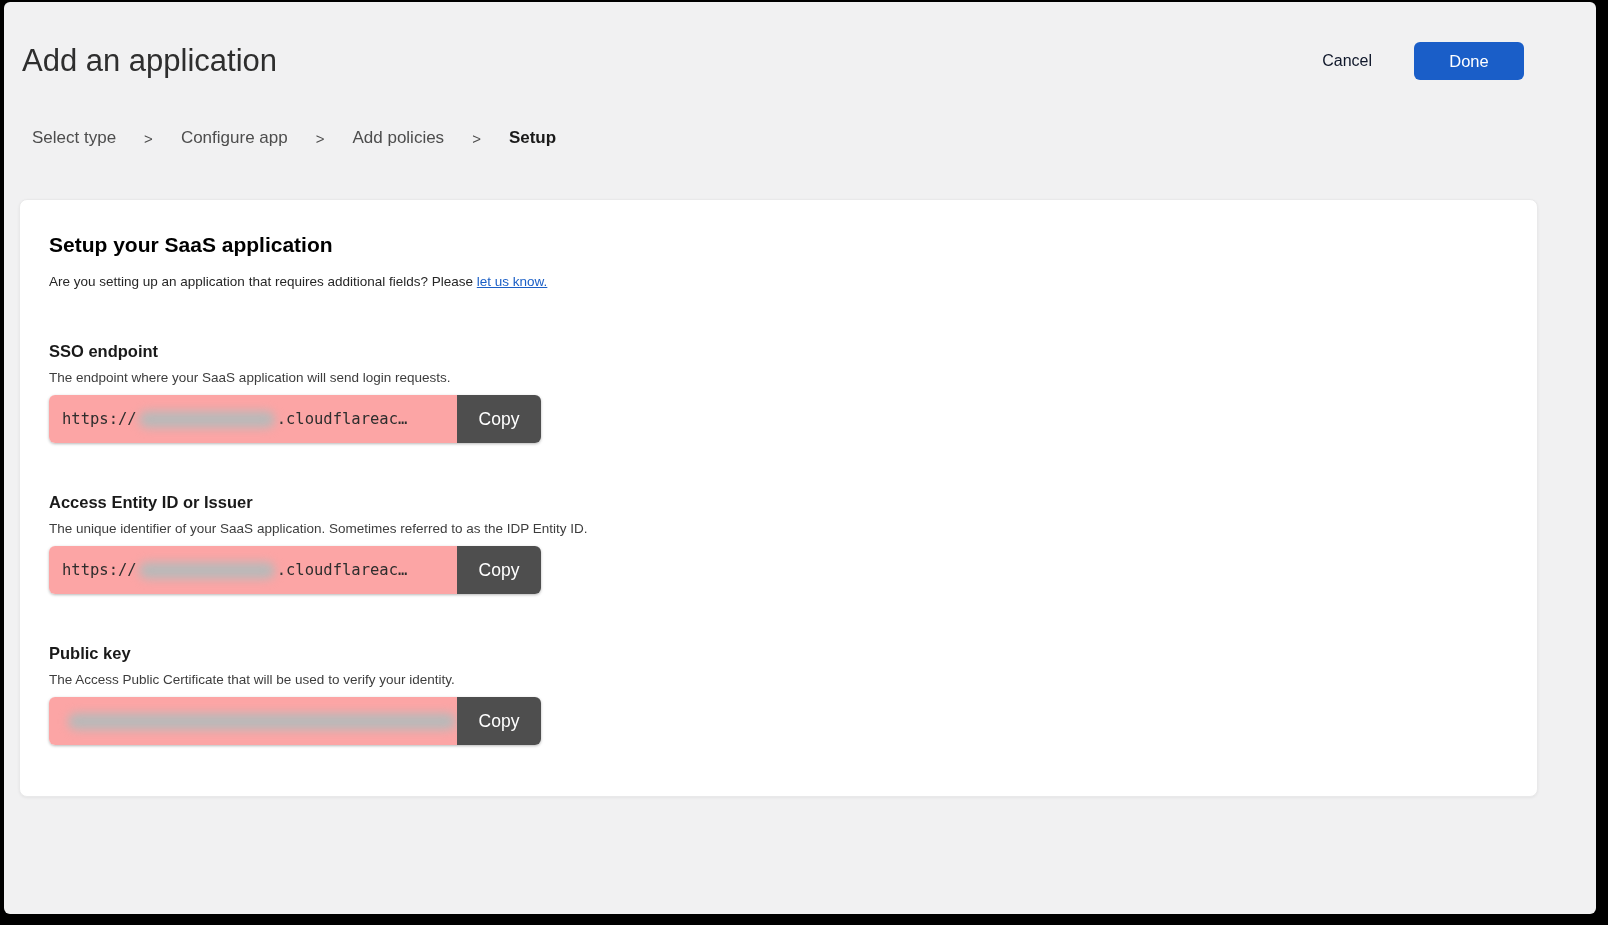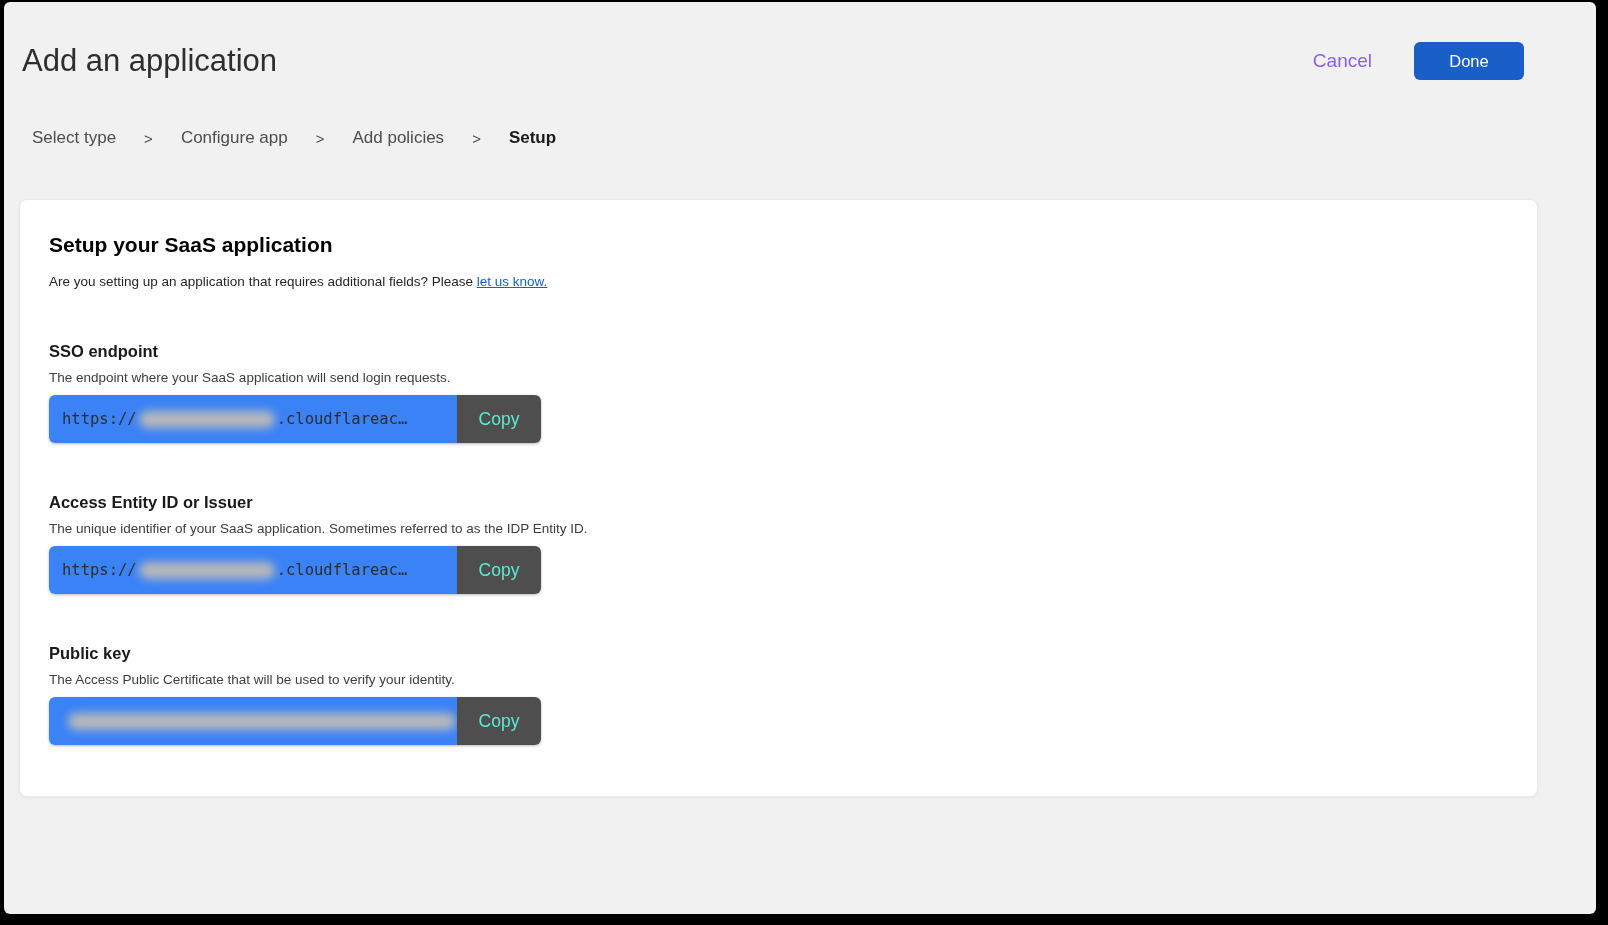--- a/index.html
+++ b/index.html
@@ -32,22 +32,22 @@
     font-weight: 400;
     color: #2e2e2e;
     letter-spacing: 0;
   }
   .actions {
     display: flex;
     align-items: center;
     gap: 42px;
   }
   .cancel-link {
-    color: #8b5cf6;
-    font-size: 19px;
+    color: #0f172a;
+    font-size: 16px;
     text-decoration: none;
     cursor: pointer;
   }
   .done-btn {
     background: #1a5ec8;
     color: #ffffff;
     border: none;
     font-family: "Liberation Sans", sans-serif;
     font-size: 16.5px;
     width: 110px;
@@ -120,21 +120,21 @@
   .value-row {
     margin-top: 10px;
     display: flex;
     width: 492px;
     height: 48px;
     border-radius: 6px;
     box-shadow: 0 1px 3px rgba(0,0,0,0.28);
   }
   .value-box {
     flex: 1;
-    background: #3b82f6;
+    background: #fca5a5;
     border-radius: 6px 0 0 6px;
     display: flex;
     align-items: center;
     padding: 0 8px 0 13px;
     overflow: hidden;
     white-space: nowrap;
     cursor: text;
   }
   .mono {
     font-family: "DejaVu Sans Mono", monospace;
@@ -148,21 +148,21 @@
     border-radius: 9px;
     filter: blur(5px);
     margin: 0 2px;
     flex: none;
   }
   .redacted.url-part { width: 136px; }
   .redacted.full { width: 388px; margin-left: 6px; }
   .copy-btn {
     width: 84px;
     background: #4e4e4e;
-    color: #5eead4;
+    color: #ffffff;
     border: none;
     font-family: "Liberation Sans", sans-serif;
     font-size: 17.5px;
     border-radius: 0 6px 6px 0;
     cursor: pointer;
   }
 </style>
 </head>
 <body>
 

